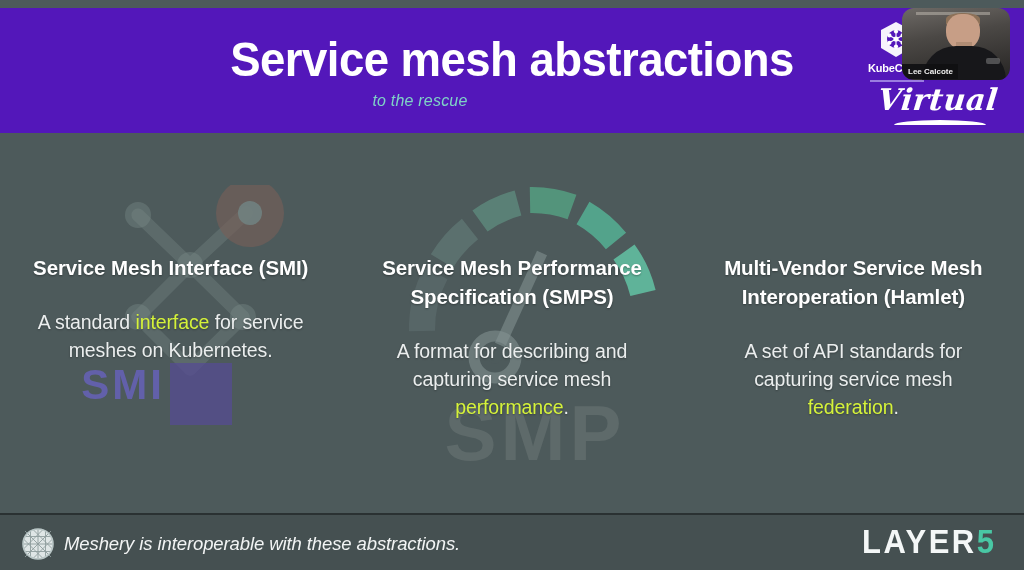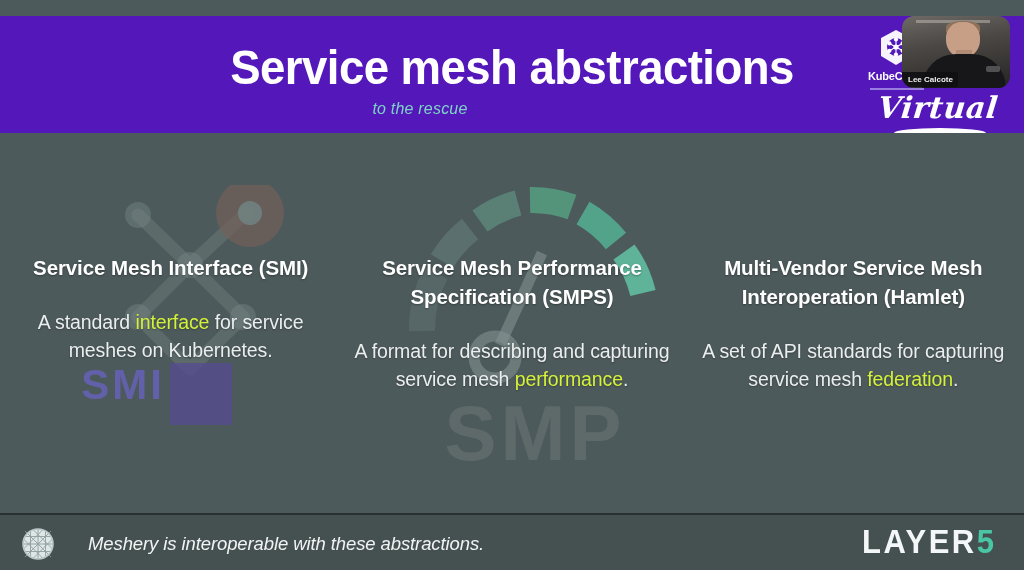--- a/index.html
+++ b/index.html
@@ -14,21 +14,21 @@
     height: 570px;
     overflow: hidden;
     font-family: "Liberation Sans", "DejaVu Sans", sans-serif;
     background: #4d5a5b;
     user-select: none;
   }
 
   
   #header {
     position: absolute;
-    left: 0; top: 16px;
+    left: 0; top: 8px;
     width: 1024px;
     height: 133px;
     background: #5317ba;
     overflow: hidden;
   }
   #header-title {
     position: absolute;
     left: 0; top: 22px;
     width: 1024px;
     text-align: center;
@@ -204,21 +204,21 @@
   #columns {
     position: absolute;
     left: 0; top: 133px;
     width: 1024px;
     height: 380px;
     display: flex;
     align-items: flex-start;
   }
   .column {
     flex: 1 1 0;
-    padding: 0 2px;
+    padding: 0 30px;
     box-sizing: border-box;
     text-align: center;
   }
   .col-heading {
     margin-top: 120px;
     color: #ffffff;
     font-size: 20.5px;
     font-weight: bold;
     line-height: 29px;
     letter-spacing: -0.1px;
@@ -257,21 +257,20 @@
   }
   #footer-text {
     position: absolute;
     left: 64px; top: 14px;
     color: #f2f4f4;
     font-size: 18.5px;
     font-style: italic;
     font-weight: 500;
     line-height: 30px;
     letter-spacing: -0.1px;
-    margin-left: 24px;
   }
   #layer5-logo {
     position: absolute;
     left: 862px; top: 528px;
     height: 30px;
     display: flex;
     align-items: center;
   }
   #layer5-word {
     color: #f4f7f7;

